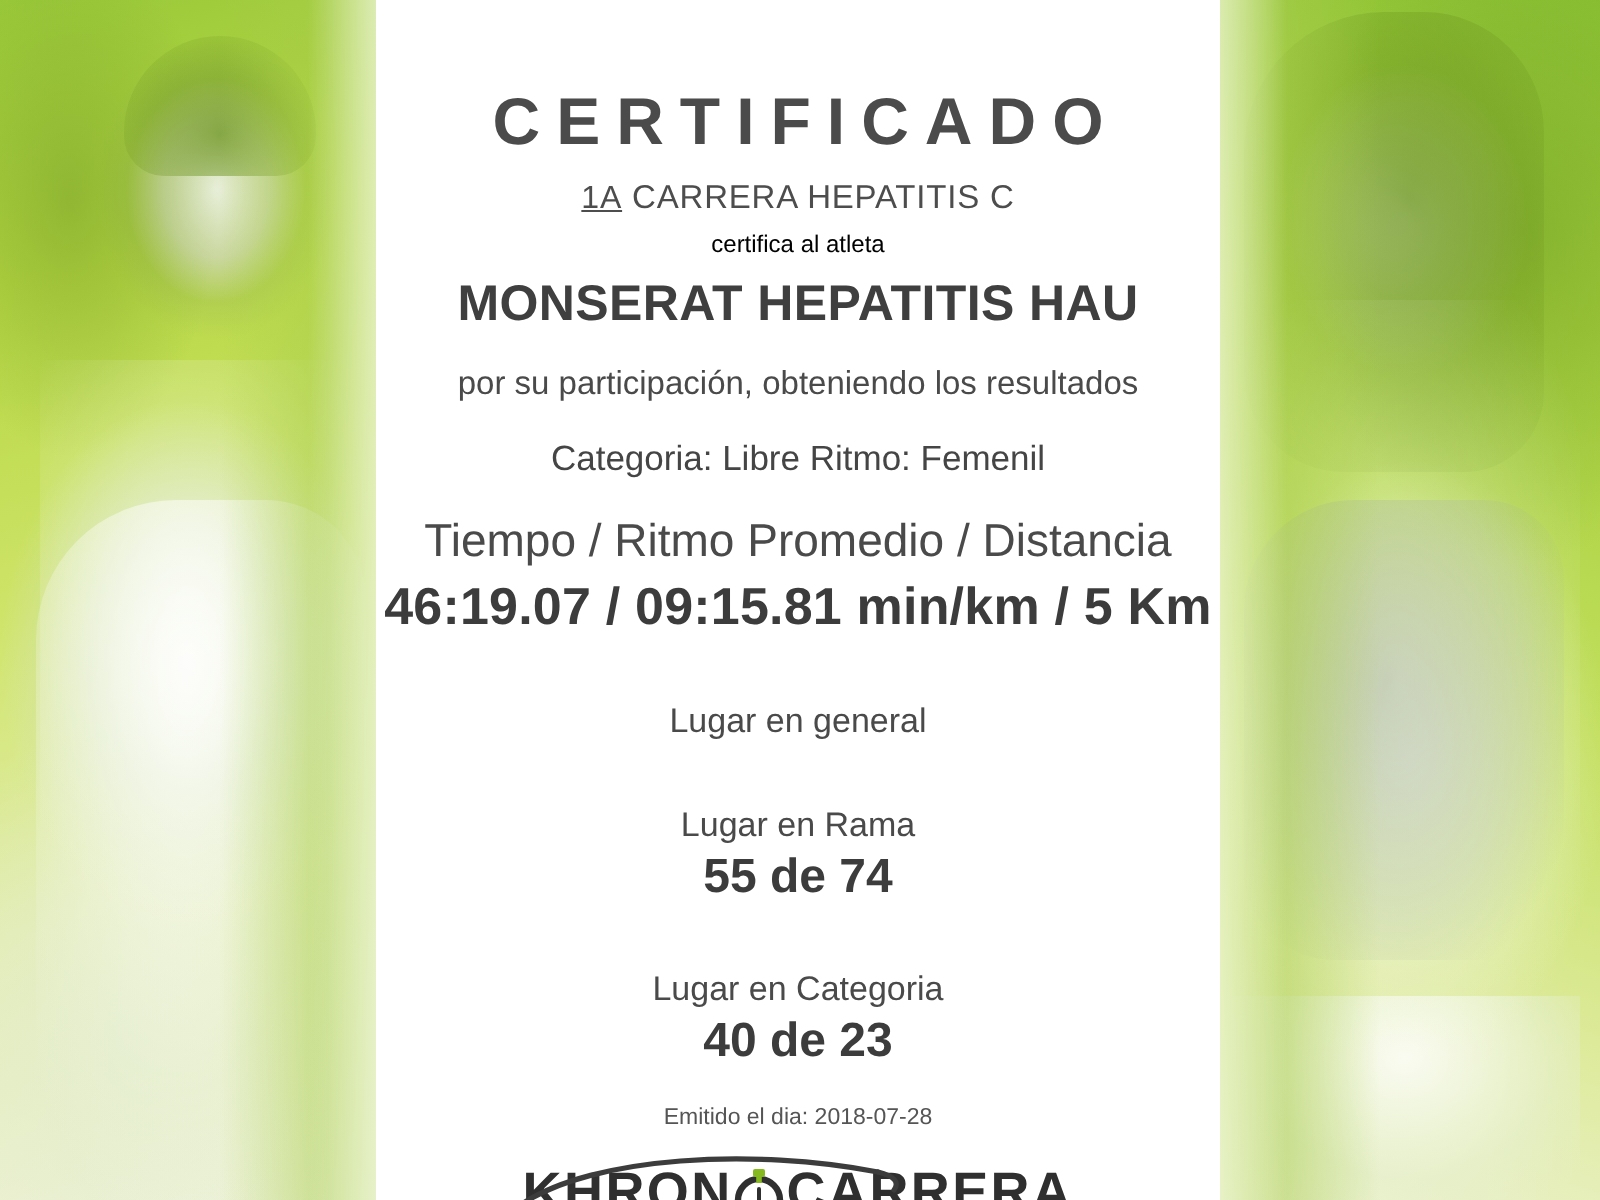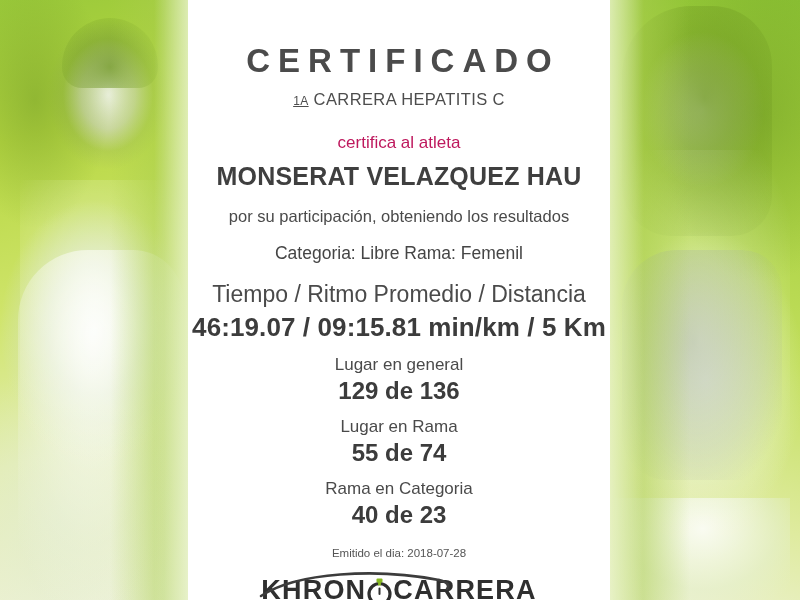--- a/index.html
+++ b/index.html
@@ -156,26 +156,26 @@
     font-weight: bold;
     color: #4b4b4b;
     text-indent: 8px;
   }
   .subtitle {
     margin-top: 10px;
     font-size: 16.5px;
     letter-spacing: 0.4px;
     color: #4d4d4d;
   }
-  .subtitle .sub-num { font-size: 12px; text-decoration: underline; }
+  .subtitle .sub-num { font-size: 16px; text-decoration: underline; }
 
   .certifies {
-    margin-top: 24px;
-    font-size: 17px;
-    color: #be185d;
+    margin-top: 6px;
+    font-size: 12px;
+    color: #000000;
   }
   .athlete {
     margin-top: 9px;
     font-size: 25px;
     font-weight: bold;
     color: #3f3f3f;
     letter-spacing: 0.2px;
   }
   .participation {
     margin-top: 16px;
@@ -193,21 +193,21 @@
     color: #4a4a4a;
   }
   .metric-value-big {
     margin-top: 4px;
     font-size: 26px;
     font-weight: bold;
     color: #3c3c3c;
     letter-spacing: 0.1px;
   }
   .rank-label {
-    margin-top: 12px;
+    margin-top: 32px;
     font-size: 17px;
     color: #4a4a4a;
   }
   .rank-value {
     margin-top: 2px;
     font-size: 24px;
     font-weight: bold;
     color: #3c3c3c;
   }
   .issued {
@@ -287,36 +287,35 @@
 
     <div class="title">CERTIFICADO</div>
 
     <div class="subtitle">
       <span class="sub-num">1A</span>
       <span>CARRERA HEPATITIS C</span>
     </div>
 
     <div class="certifies">certifica al atleta</div>
 
-    <div class="athlete">MONSERAT VELAZQUEZ HAU</div>
+    <div class="athlete">MONSERAT HEPATITIS HAU</div>
 
     <div class="participation">por su participación, obteniendo los resultados</div>
 
-    <div class="category-line">Categoria: Libre Rama: Femenil</div>
+    <div class="category-line">Categoria: Libre Ritmo: Femenil</div>
 
     <div class="metric-label">Tiempo / Ritmo Promedio / Distancia</div>
     <div class="metric-value-big">46:19.07 / 09:15.81 min/km / 5 Km</div>
 
     <div class="rank-label">Lugar en general</div>
-    <div class="rank-value">129 de 136</div>
 
     <div class="rank-label">Lugar en Rama</div>
     <div class="rank-value">55 de 74</div>
 
-    <div class="rank-label">Rama en Categoria</div>
+    <div class="rank-label">Lugar en Categoria</div>
     <div class="rank-value">40 de 23</div>
 
     <div class="issued">Emitido el dia: 2018-07-28</div>
 
     <div class="logo">
       <svg class="logo-swoosh" viewBox="0 0 196 44">
         <path d="M4 30 C 40 6, 120 2, 182 14" stroke="#3c3c3c" stroke-width="2.6" fill="none" stroke-linecap="round"></path>
         <path d="M182 14 C 190 16, 193 19, 190 23" stroke="#3c3c3c" stroke-width="2.6" fill="none" stroke-linecap="round"></path>
       </svg>
       <div class="logo-text">

